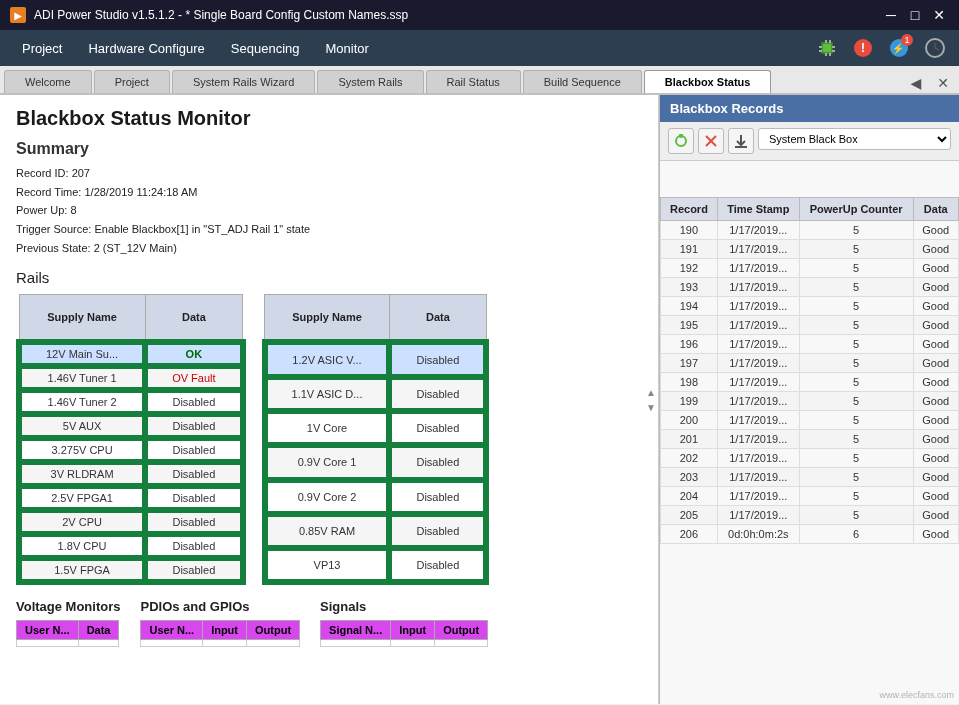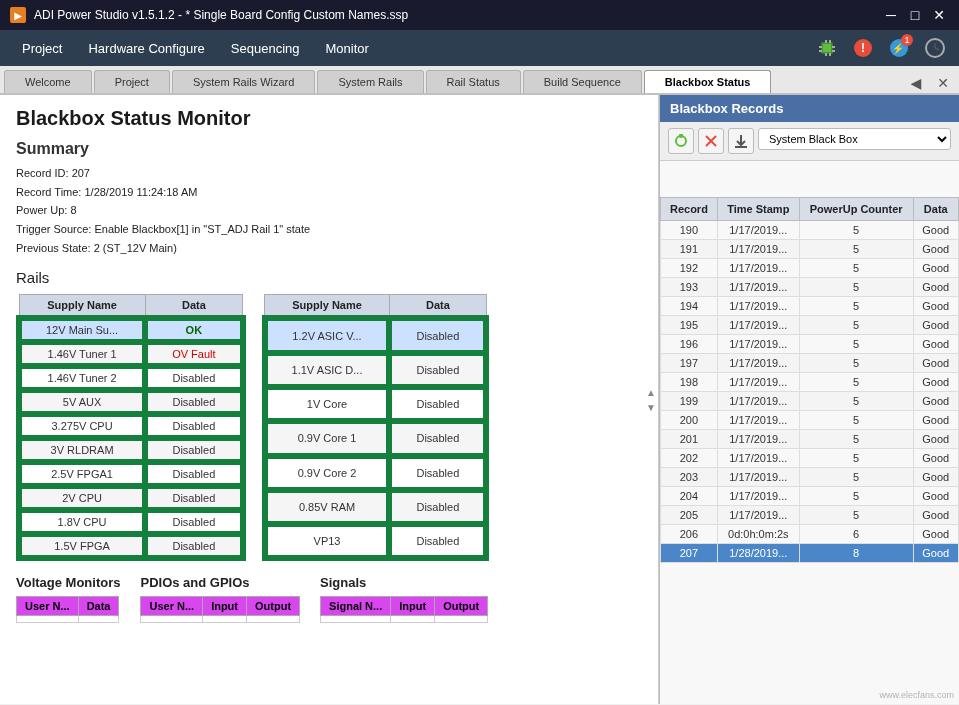--- a/index.html
+++ b/index.html
@@ -110,21 +110,21 @@
 
     .rails-tables { display: flex; gap: 16px; margin-bottom: 14px; }
 
     .rails-table {
       border-collapse: collapse;
       font-size: 11px;
     }
     .rails-table th {
       background: #d0d8e8;
       border: 1px solid #aaa;
-      padding: 4px 10px;
+      padding: 16px 10px;
       text-align: center;
       font-weight: bold;
       color: #222;
     }
     .rails-table td {
       border: 6px solid #15803d;
       padding: 3px 24px;
       text-align: center;
       color: #333;
     }
@@ -637,26 +637,20 @@
               <td>1/17/2019...</td>
               <td>5</td>
               <td>Good</td>
             </tr>
             <tr>
               <td>206</td>
               <td>0d:0h:0m:2s</td>
               <td>6</td>
               <td>Good</td>
             </tr>
-            <tr class="selected">
-              <td>207</td>
-              <td>1/28/2019...</td>
-              <td>8</td>
-              <td>Good</td>
-            </tr>
           </tbody>
       </table>
     </div>
   </div>
 
 </div>
 
 <div class="watermark">www.elecfans.com</div>
 
 </body></html>

